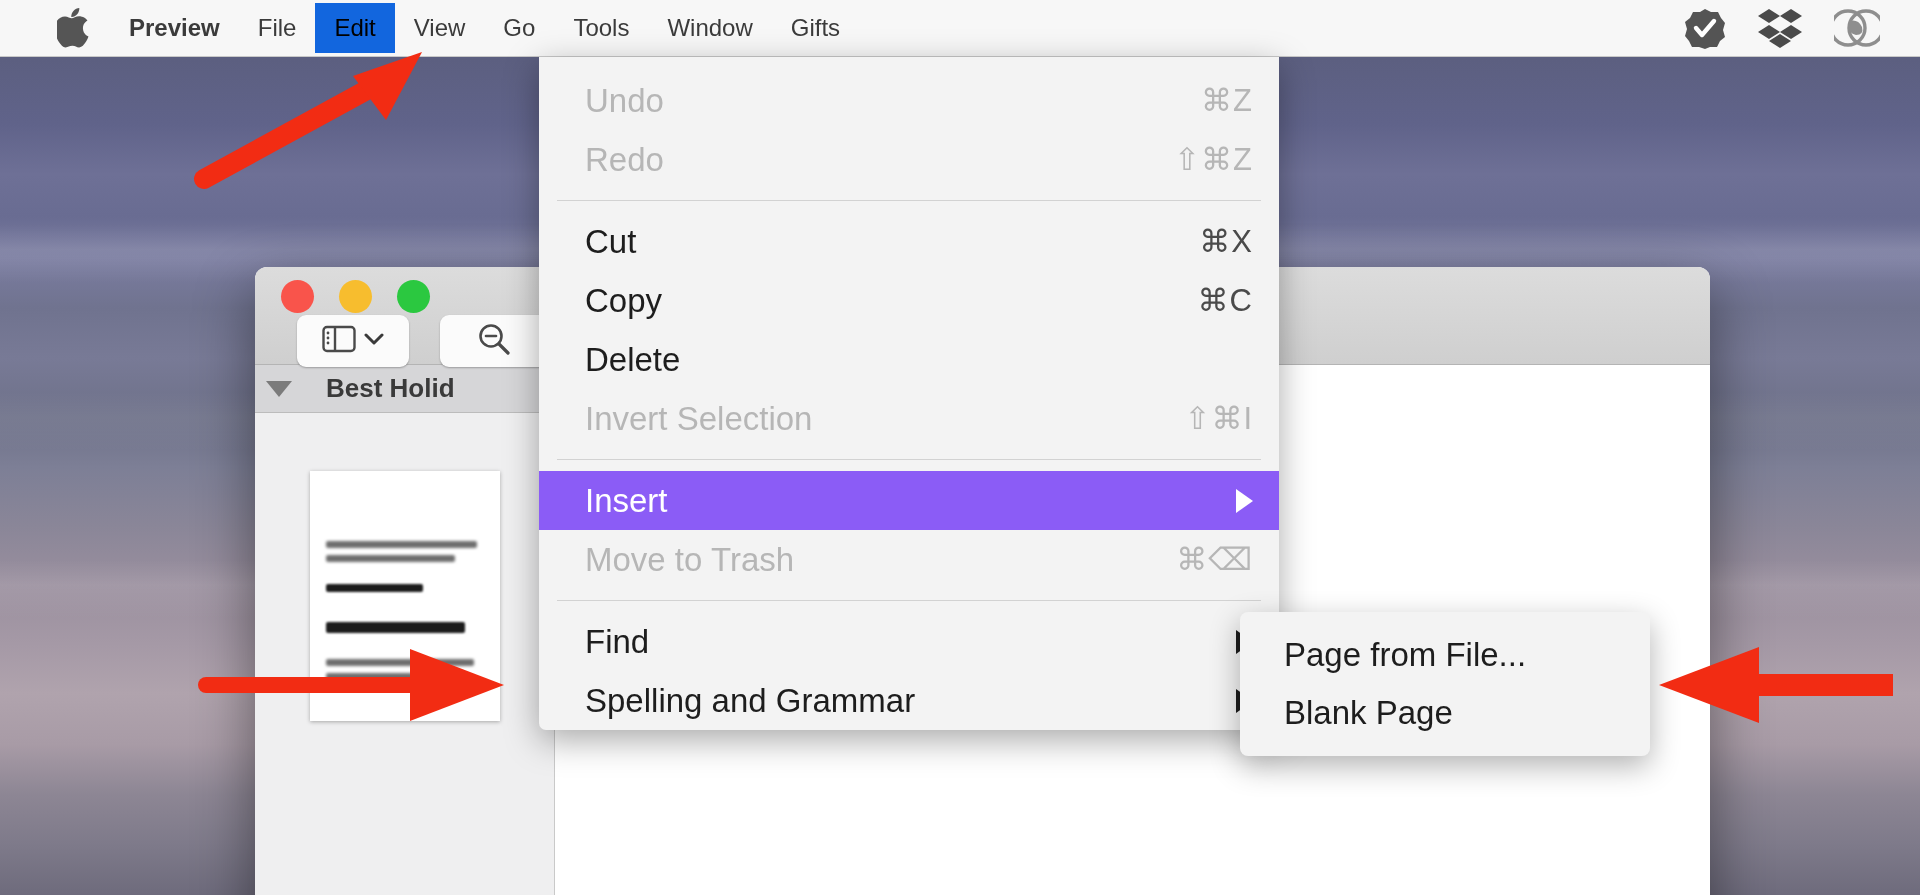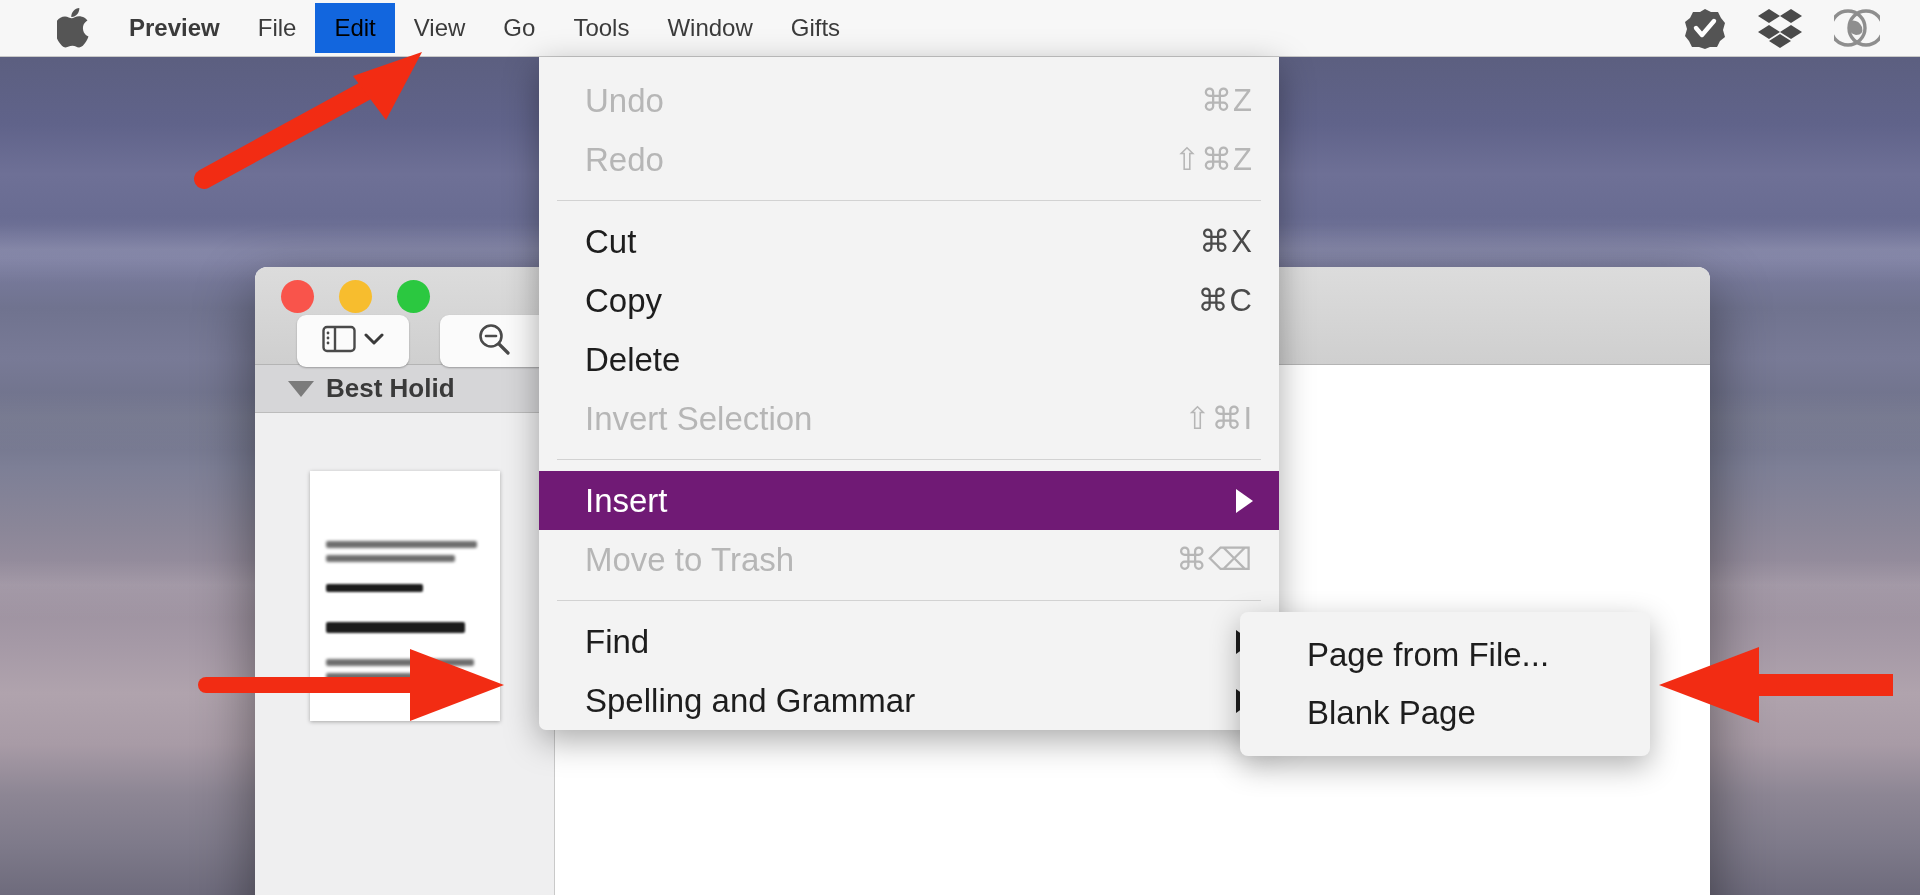--- a/index.html
+++ b/index.html
@@ -97,22 +97,22 @@
 
   #pw-doctitle {
     position:absolute; left:0; right:0; top:42px;
     display:flex; align-items:center; justify-content:center; gap:13px;
     font-size:30px; color:#3d3d3d; white-space:nowrap;
   }
 
   #pw-body { display:flex; height:582px; }
   #pw-sidebar { width:300px; background:#efeff0; border-right:1px solid #c9c9c9; }
   #pw-sidebar-header {
-    height:48px; display:flex; align-items:center; gap:12px;
-    padding-left:33px; font-size:26px; font-weight:bold; color:#3a3a3a;
+    height:48px; display:flex; align-items:center; gap:34px;
+    padding-left:11px; font-size:26px; font-weight:bold; color:#3a3a3a;
     background:#d6d6d8; border-bottom:1px solid #bcbcbc; white-space:nowrap;
   }
   .disclosure {
     width:0;height:0;border-left:13px solid transparent;border-right:13px solid transparent;
     border-top:16px solid #7b7b7b;
   }
   #thumb {
     margin:58px auto 0 auto; width:190px; height:250px; background:#fff;
     box-shadow:0 1px 4px rgba(0,0,0,.3);
     padding:70px 16px 0 16px;
@@ -133,37 +133,37 @@
   }
   .mi {
     height:59px; display:flex; align-items:center;
     padding:0 26px 0 46px; font-size:33px; color:#1d1d1d;
     white-space:nowrap;
   }
   .mi .lbl { flex:1; }
   .mi .sc { color:#4a4a4a; font-size:31px; letter-spacing:1px; }
   .mi.disabled { color:#b6b6b6; }
   .mi.disabled .sc { color:#b6b6b6; }
-  .mi.highlight { background:#701a75; color:#ffffff; }
+  .mi.highlight { background:#8b5cf6; color:#ffffff; }
   .mi.highlight .sub-arrow { border-left-color:#ffffff; }
   .sep { height:1px; background:#d2d2d2; margin:11px 18px; }
   .sub-arrow {
     width:0;height:0;border-top:12px solid transparent;border-bottom:12px solid transparent;
     border-left:17px solid #1d1d1d; margin-left:14px;
   }
 
   
   #insert-submenu {
     position:absolute; left:1240px; top:612px; width:410px;
     background:#f3f3f3; border-radius:8px;
     box-shadow:0 10px 30px rgba(0,0,0,.30);
     padding:14px 0;
     z-index:60;
   }
-  #insert-submenu .mi { padding-left:67px; height:58px; }
+  #insert-submenu .mi { padding-left:44px; height:58px; }
 
   
   .arrow { position:absolute; z-index:90; }
   #arrow-edit { left:190px; top:48px; }
   #arrow-insert { left:198px; top:645px; }
   #arrow-submenu { left:1655px; top:645px; }
 </style>
 </head>
 <body>
 

